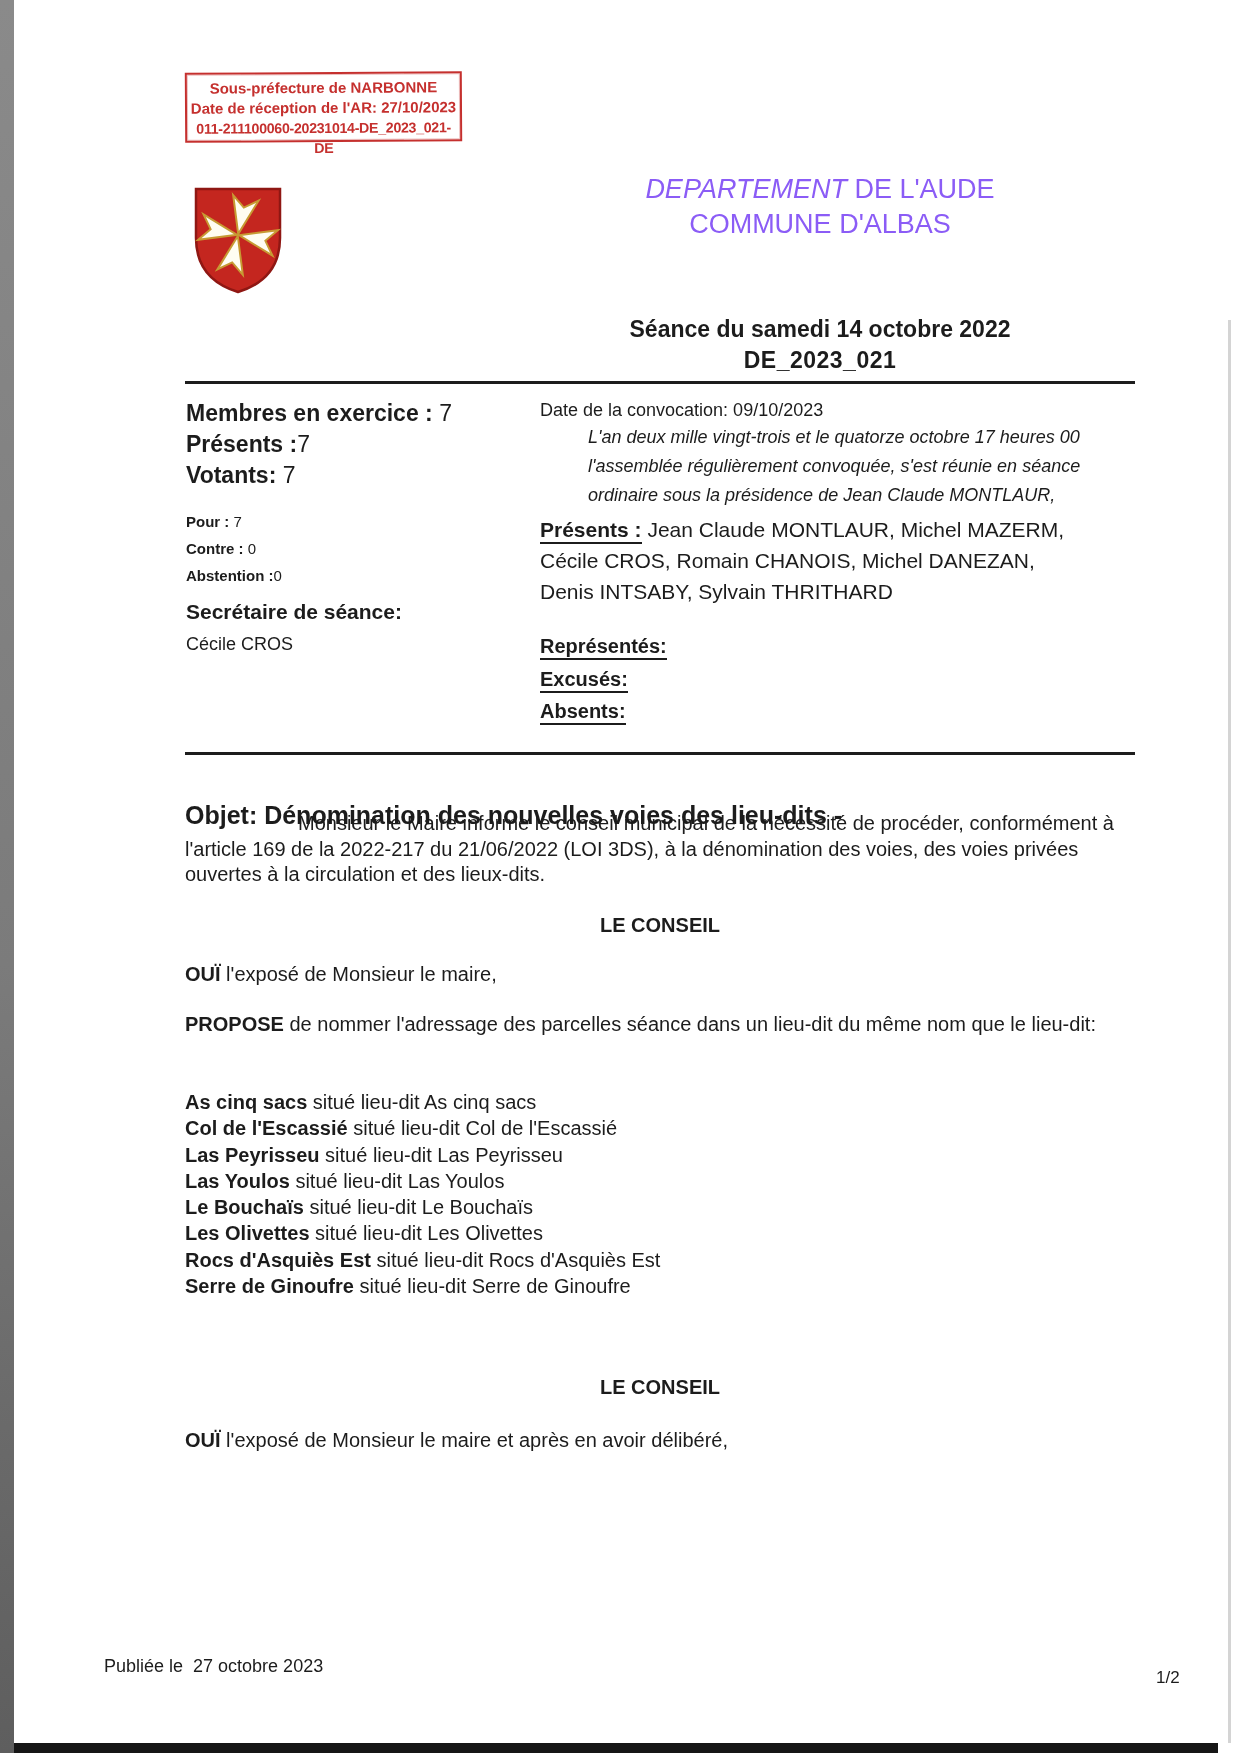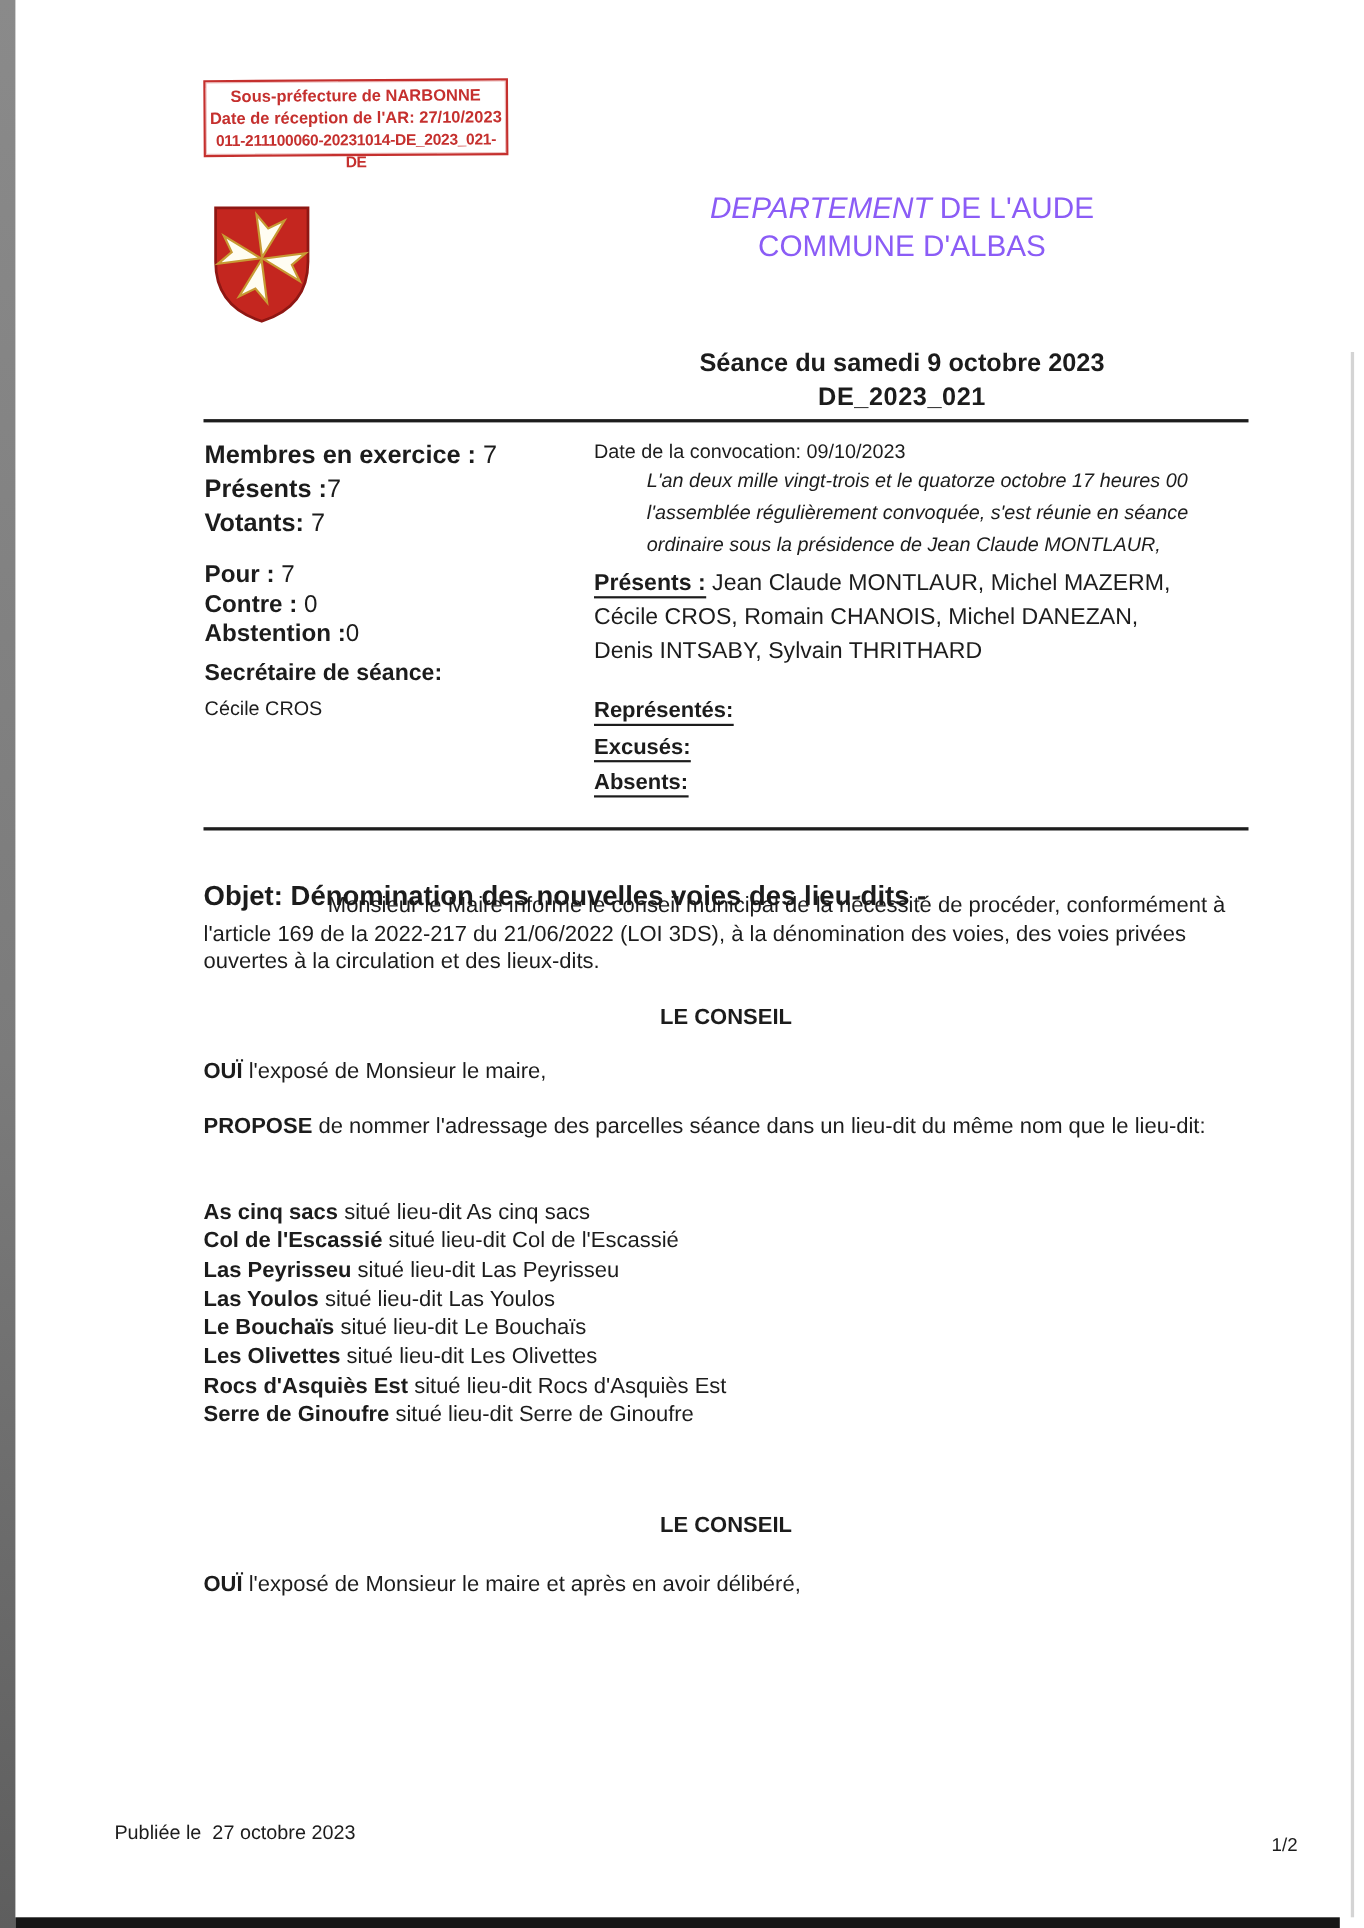--- a/index.html
+++ b/index.html
@@ -33,21 +33,21 @@
              font-weight: bold; font-size: 23px; }
   .docref  { position: absolute; left: 540px; top: 347px; width: 560px; text-align: center;
              font-weight: bold; font-size: 23px; letter-spacing: .5px; }
 
   .rule  { position: absolute; left: 185px; width: 950px; height: 3px; background: #1d1d1d; }
   .rule1 { top: 381px; }
   .rule2 { top: 752px; }
 
   
   .l-counts { position: absolute; left: 186px; top: 398px; font-size: 23px; line-height: 31px; }
-  .l-votes  { position: absolute; left: 186px; top: 508px; font-size: 22px; line-height: 27px; }
+  .l-votes  { position: absolute; left: 186px; top: 508px; font-size: 15px; line-height: 27px; }
   .l-sec-label { position: absolute; left: 186px; top: 600px; font-size: 21px; font-weight: bold; }
   .l-sec-name  { position: absolute; left: 186px; top: 634px; font-size: 18px; }
 
   
   .r-convocation { position: absolute; left: 540px; top: 400px; font-size: 18px; }
   .r-recit    { position: absolute; left: 540px; top: 423px; width: 556px;
                 font-style: italic; font-size: 18px; line-height: 29px; margin-left: 48px; }
   .r-presents { position: absolute; left: 540px; top: 514px; width: 552px;
                 font-size: 21px; line-height: 31px; }
   .r-lists    { position: absolute; left: 540px; top: 630px; font-size: 20px;
@@ -100,21 +100,21 @@
         <path d="M1,0 L38,-13 L28,0 L38,13 Z"></path>
       </g>
     </svg>
   </div>
 
   <div class="titles">
     <div><span class="it">DEPARTEMENT</span><span> DE L'AUDE</span></div>
     <div>COMMUNE D'ALBAS</div>
   </div>
 
-  <div class="session">Séance du samedi 9 octobre 2023</div>
+  <div class="session">Séance du samedi 14 octobre 2022</div>
   <div class="docref">DE_2023_021</div>
 
   <div class="rule rule1"></div>
 
   <div class="l-counts">
     <div><b>Membres en exercice :</b><span> 7</span></div>
     <div><b>Présents :</b><span>7</span></div>
     <div><b>Votants:</b><span> 7</span></div>
   </div>
 

